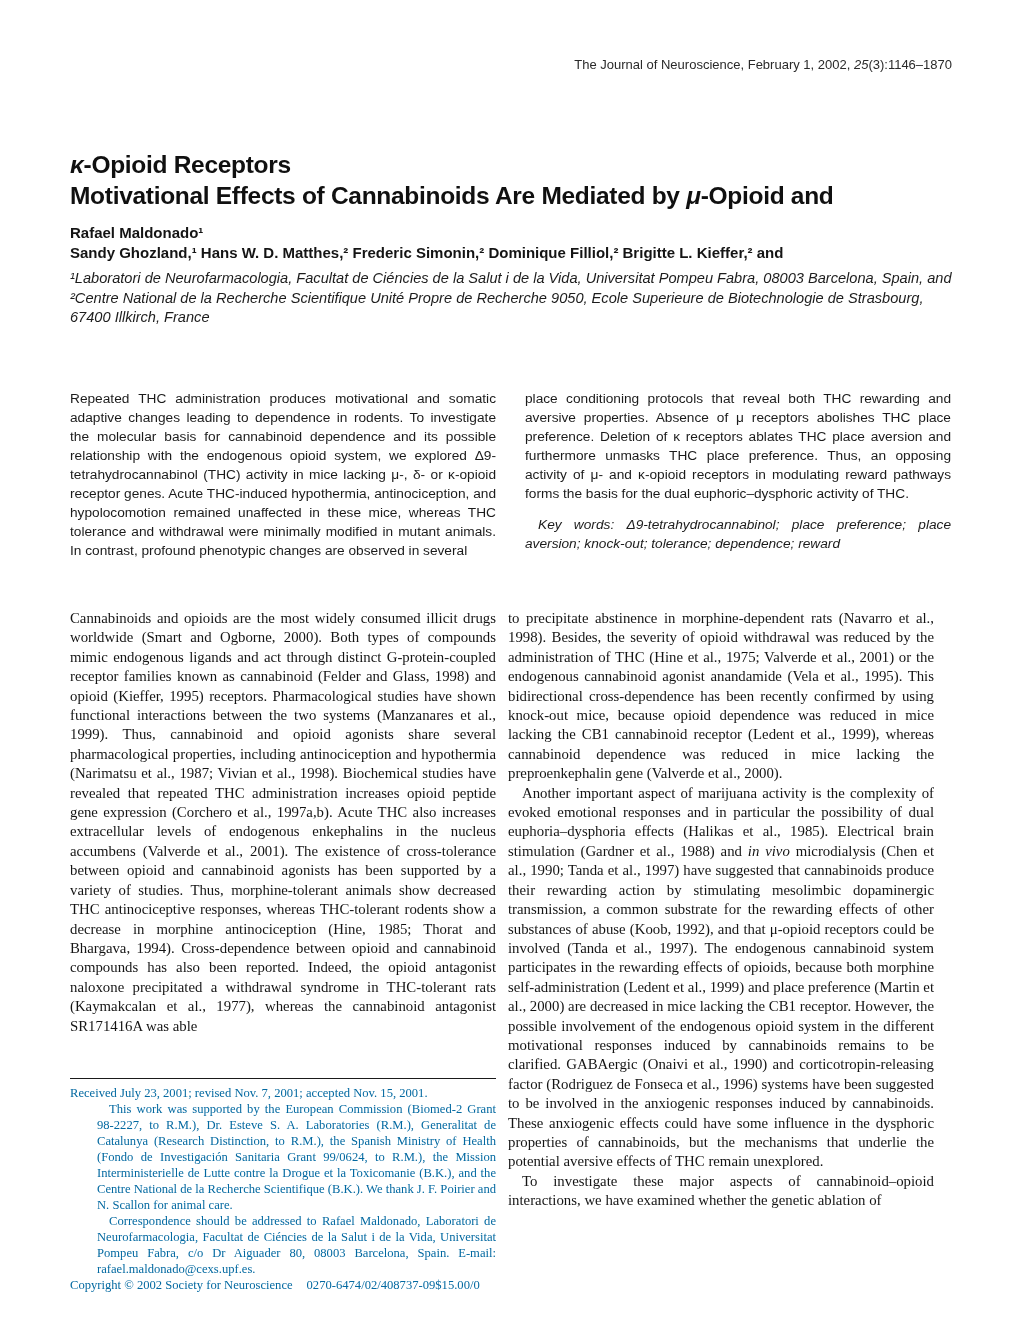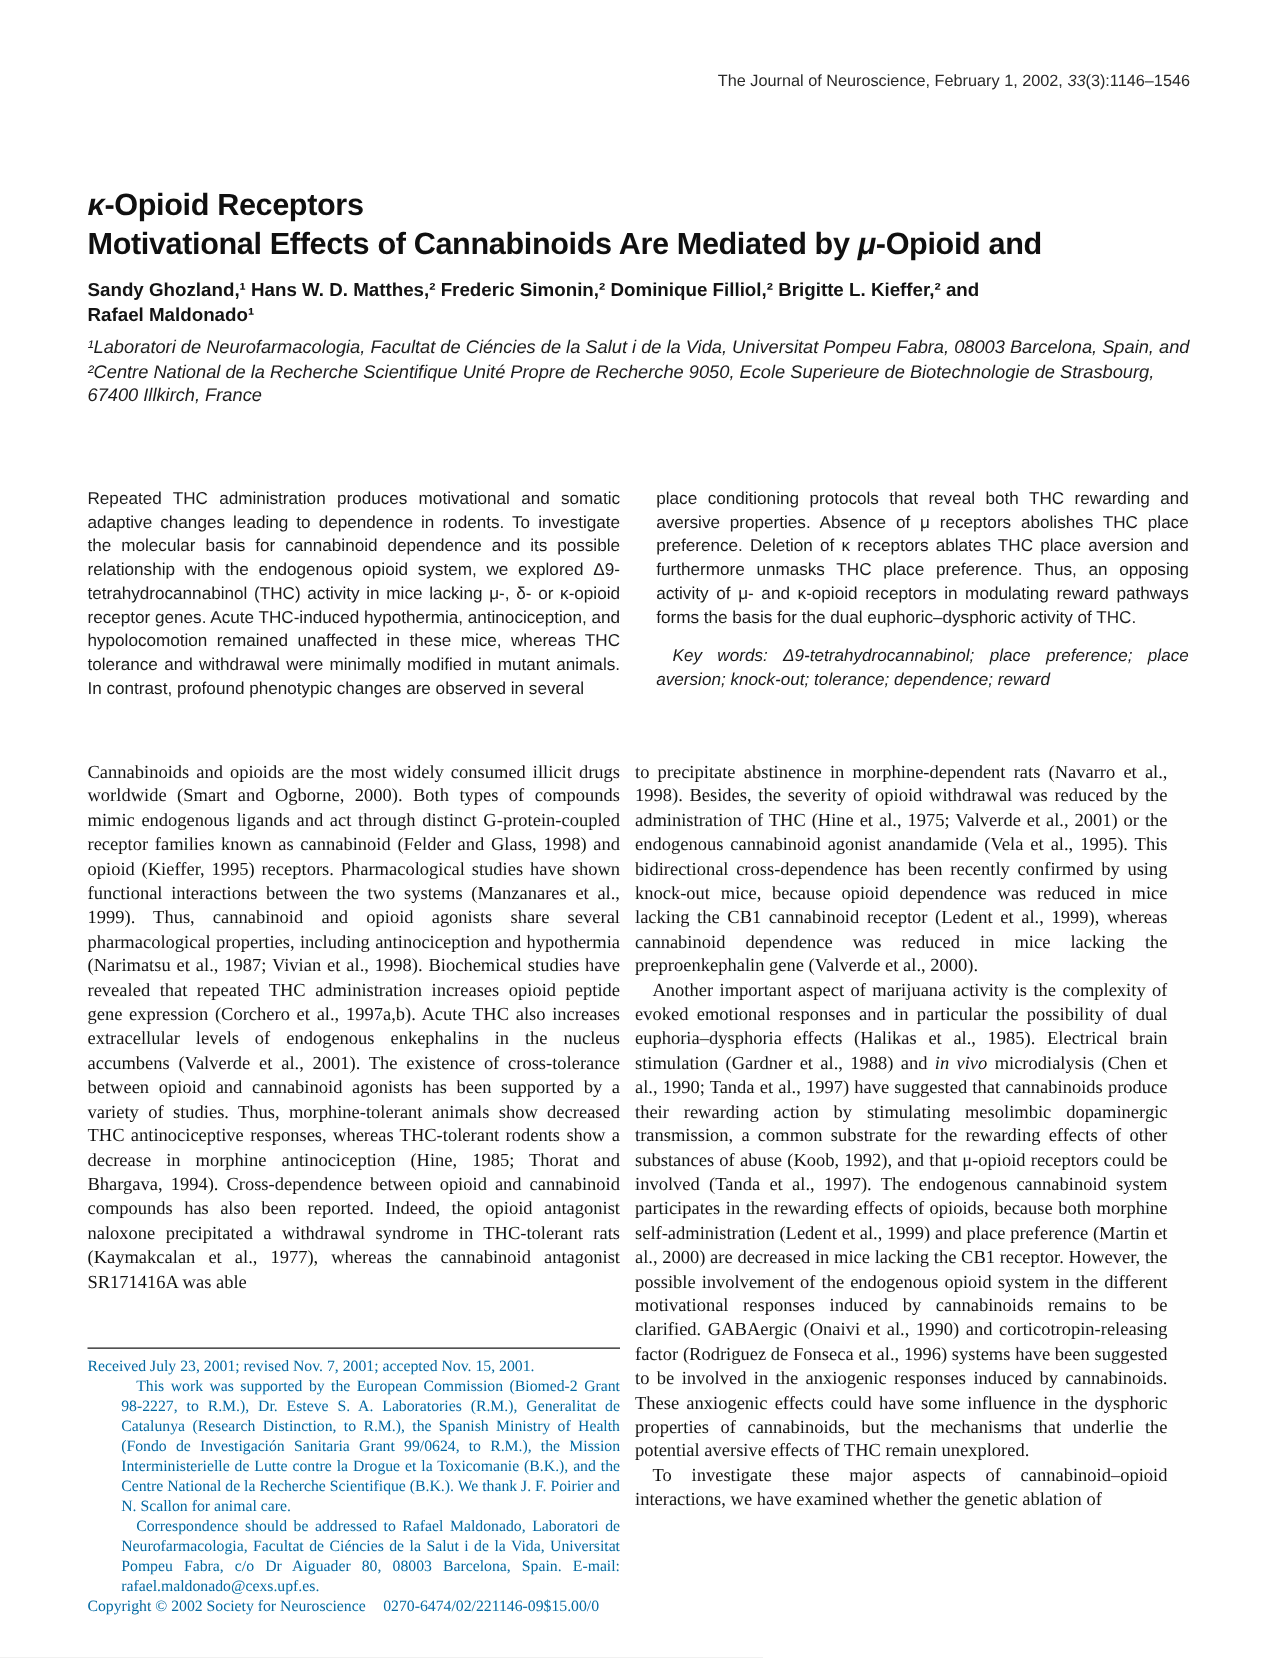--- a/index.html
+++ b/index.html
@@ -63,31 +63,31 @@
   .footnotes p{margin:0;}
   .footnotes p.ind{text-indent:12px;margin-left:27px;}
   .code-gap{display:inline-block;width:14px;}
 </style>
 </head>
 <body>
 
 <div class="page">
 
   <div class="journal-line">
-    <span>The Journal of Neuroscience, February 1, 2002, </span><span class="vol">33</span><span>(3):1146–1546</span>
+    <span>The Journal of Neuroscience, February 1, 2002, </span><span class="vol">25</span><span>(3):1146–1870</span>
   </div>
 
   <h1 class="title">
     <div><span class="greek">κ</span><span>-Opioid Receptors</span></div>
     <div><span>Motivational Effects of Cannabinoids Are Mediated by </span><span class="greek">μ</span><span>-Opioid and</span></div>
   </h1>
 
   <div class="authors">
+    <div>Rafael Maldonado¹</div>
     <div>Sandy Ghozland,¹ Hans W. D. Matthes,² Frederic Simonin,² Dominique Filliol,² Brigitte L. Kieffer,² and</div>
-    <div>Rafael Maldonado¹</div>
   </div>
 
   <div class="affil">¹Laboratori de Neurofarmacologia, Facultat de Ciéncies de la Salut i de la Vida, Universitat Pompeu Fabra, 08003 Barcelona, Spain, and ²Centre National de la Recherche Scientifique Unité Propre de Recherche 9050, Ecole Superieure de Biotechnologie de Strasbourg, 67400 Illkirch, France</div>
 
   <div class="abstract">
     <div class="abs-col">
       <p>Repeated THC administration produces motivational and somatic adaptive changes leading to dependence in rodents. To investigate the molecular basis for cannabinoid dependence and its possible relationship with the endogenous opioid system, we explored Δ9-tetrahydrocannabinol (THC) activity in mice lacking μ-, δ- or κ-opioid receptor genes. Acute THC-induced hypothermia, antinociception, and hypolocomotion remained unaffected in these mice, whereas THC tolerance and withdrawal were minimally modified in mutant animals. In contrast, profound phenotypic changes are observed in several</p>
     </div>
     <div class="abs-col">
       <p>place conditioning protocols that reveal both THC rewarding and aversive properties. Absence of μ receptors abolishes THC place preference. Deletion of κ receptors ablates THC place aversion and furthermore unmasks THC place preference. Thus, an opposing activity of μ- and κ-opioid receptors in modulating reward pathways forms the basis for the dual euphoric–dysphoric activity of THC.</p>
@@ -97,21 +97,21 @@
 
   <div class="intro">
     <div class="intro-col left">
       <div class="col-text">
         <p>Cannabinoids and opioids are the most widely consumed illicit drugs worldwide (Smart and Ogborne, 2000). Both types of compounds mimic endogenous ligands and act through distinct G-protein-coupled receptor families known as cannabinoid (Felder and Glass, 1998) and opioid (Kieffer, 1995) receptors. Pharmacological studies have shown functional interactions between the two systems (Manzanares et al., 1999). Thus, cannabinoid and opioid agonists share several pharmacological properties, including antinociception and hypothermia (Narimatsu et al., 1987; Vivian et al., 1998). Biochemical studies have revealed that repeated THC administration increases opioid peptide gene expression (Corchero et al., 1997a,b). Acute THC also increases extracellular levels of endogenous enkephalins in the nucleus accumbens (Valverde et al., 2001). The existence of cross-tolerance between opioid and cannabinoid agonists has been supported by a variety of studies. Thus, morphine-tolerant animals show decreased THC antinociceptive responses, whereas THC-tolerant rodents show a decrease in morphine antinociception (Hine, 1985; Thorat and Bhargava, 1994). Cross-dependence between opioid and cannabinoid compounds has also been reported. Indeed, the opioid antagonist naloxone precipitated a withdrawal syndrome in THC-tolerant rats (Kaymakcalan et al., 1977), whereas the cannabinoid antagonist SR171416A was able</p>
       </div>
       <div class="footnotes">
         <p>Received July 23, 2001; revised Nov. 7, 2001; accepted Nov. 15, 2001.</p>
         <p class="ind">This work was supported by the European Commission (Biomed-2 Grant 98-2227, to R.M.), Dr. Esteve S. A. Laboratories (R.M.), Generalitat de Catalunya (Research Distinction, to R.M.), the Spanish Ministry of Health (Fondo de Investigación Sanitaria Grant 99/0624, to R.M.), the Mission Interministerielle de Lutte contre la Drogue et la Toxicomanie (B.K.), and the Centre National de la Recherche Scientifique (B.K.). We thank J. F. Poirier and N. Scallon for animal care.</p>
         <p class="ind">Correspondence should be addressed to Rafael Maldonado, Laboratori de Neurofarmacologia, Facultat de Ciéncies de la Salut i de la Vida, Universitat Pompeu Fabra, c/o Dr Aiguader 80, 08003 Barcelona, Spain. E-mail: rafael.maldonado@cexs.upf.es.</p>
-        <p><span>Copyright © 2002 Society for Neuroscience</span><span class="code-gap"></span><span>0270-6474/02/221146-09$15.00/0</span></p>
+        <p><span>Copyright © 2002 Society for Neuroscience</span><span class="code-gap"></span><span>0270-6474/02/408737-09$15.00/0</span></p>
       </div>
     </div>
     <div class="intro-col right">
       <p>to precipitate abstinence in morphine-dependent rats (Navarro et al., 1998). Besides, the severity of opioid withdrawal was reduced by the administration of THC (Hine et al., 1975; Valverde et al., 2001) or the endogenous cannabinoid agonist anandamide (Vela et al., 1995). This bidirectional cross-dependence has been recently confirmed by using knock-out mice, because opioid dependence was reduced in mice lacking the CB1 cannabinoid receptor (Ledent et al., 1999), whereas cannabinoid dependence was reduced in mice lacking the preproenkephalin gene (Valverde et al., 2000).</p>
       <p class="ind"><span>Another important aspect of marijuana activity is the complexity of evoked emotional responses and in particular the possibility of dual euphoria–dysphoria effects (Halikas et al., 1985). Electrical brain stimulation (Gardner et al., 1988) and </span><i>in vivo</i><span> microdialysis (Chen et al., 1990; Tanda et al., 1997) have suggested that cannabinoids produce their rewarding action by stimulating mesolimbic dopaminergic transmission, a common substrate for the rewarding effects of other substances of abuse (Koob, 1992), and that μ-opioid receptors could be involved (Tanda et al., 1997). The endogenous cannabinoid system participates in the rewarding effects of opioids, because both morphine self-administration (Ledent et al., 1999) and place preference (Martin et al., 2000) are decreased in mice lacking the CB1 receptor. However, the possible involvement of the endogenous opioid system in the different motivational responses induced by cannabinoids remains to be clarified. GABAergic (Onaivi et al., 1990) and corticotropin-releasing factor (Rodriguez de Fonseca et al., 1996) systems have been suggested to be involved in the anxiogenic responses induced by cannabinoids. These anxiogenic effects could have some influence in the dysphoric properties of cannabinoids, but the mechanisms that underlie the potential aversive effects of THC remain unexplored.</span></p>
       <p class="ind">To investigate these major aspects of cannabinoid–opioid interactions, we have examined whether the genetic ablation of</p>
     </div>
   </div>
 
 </div>

